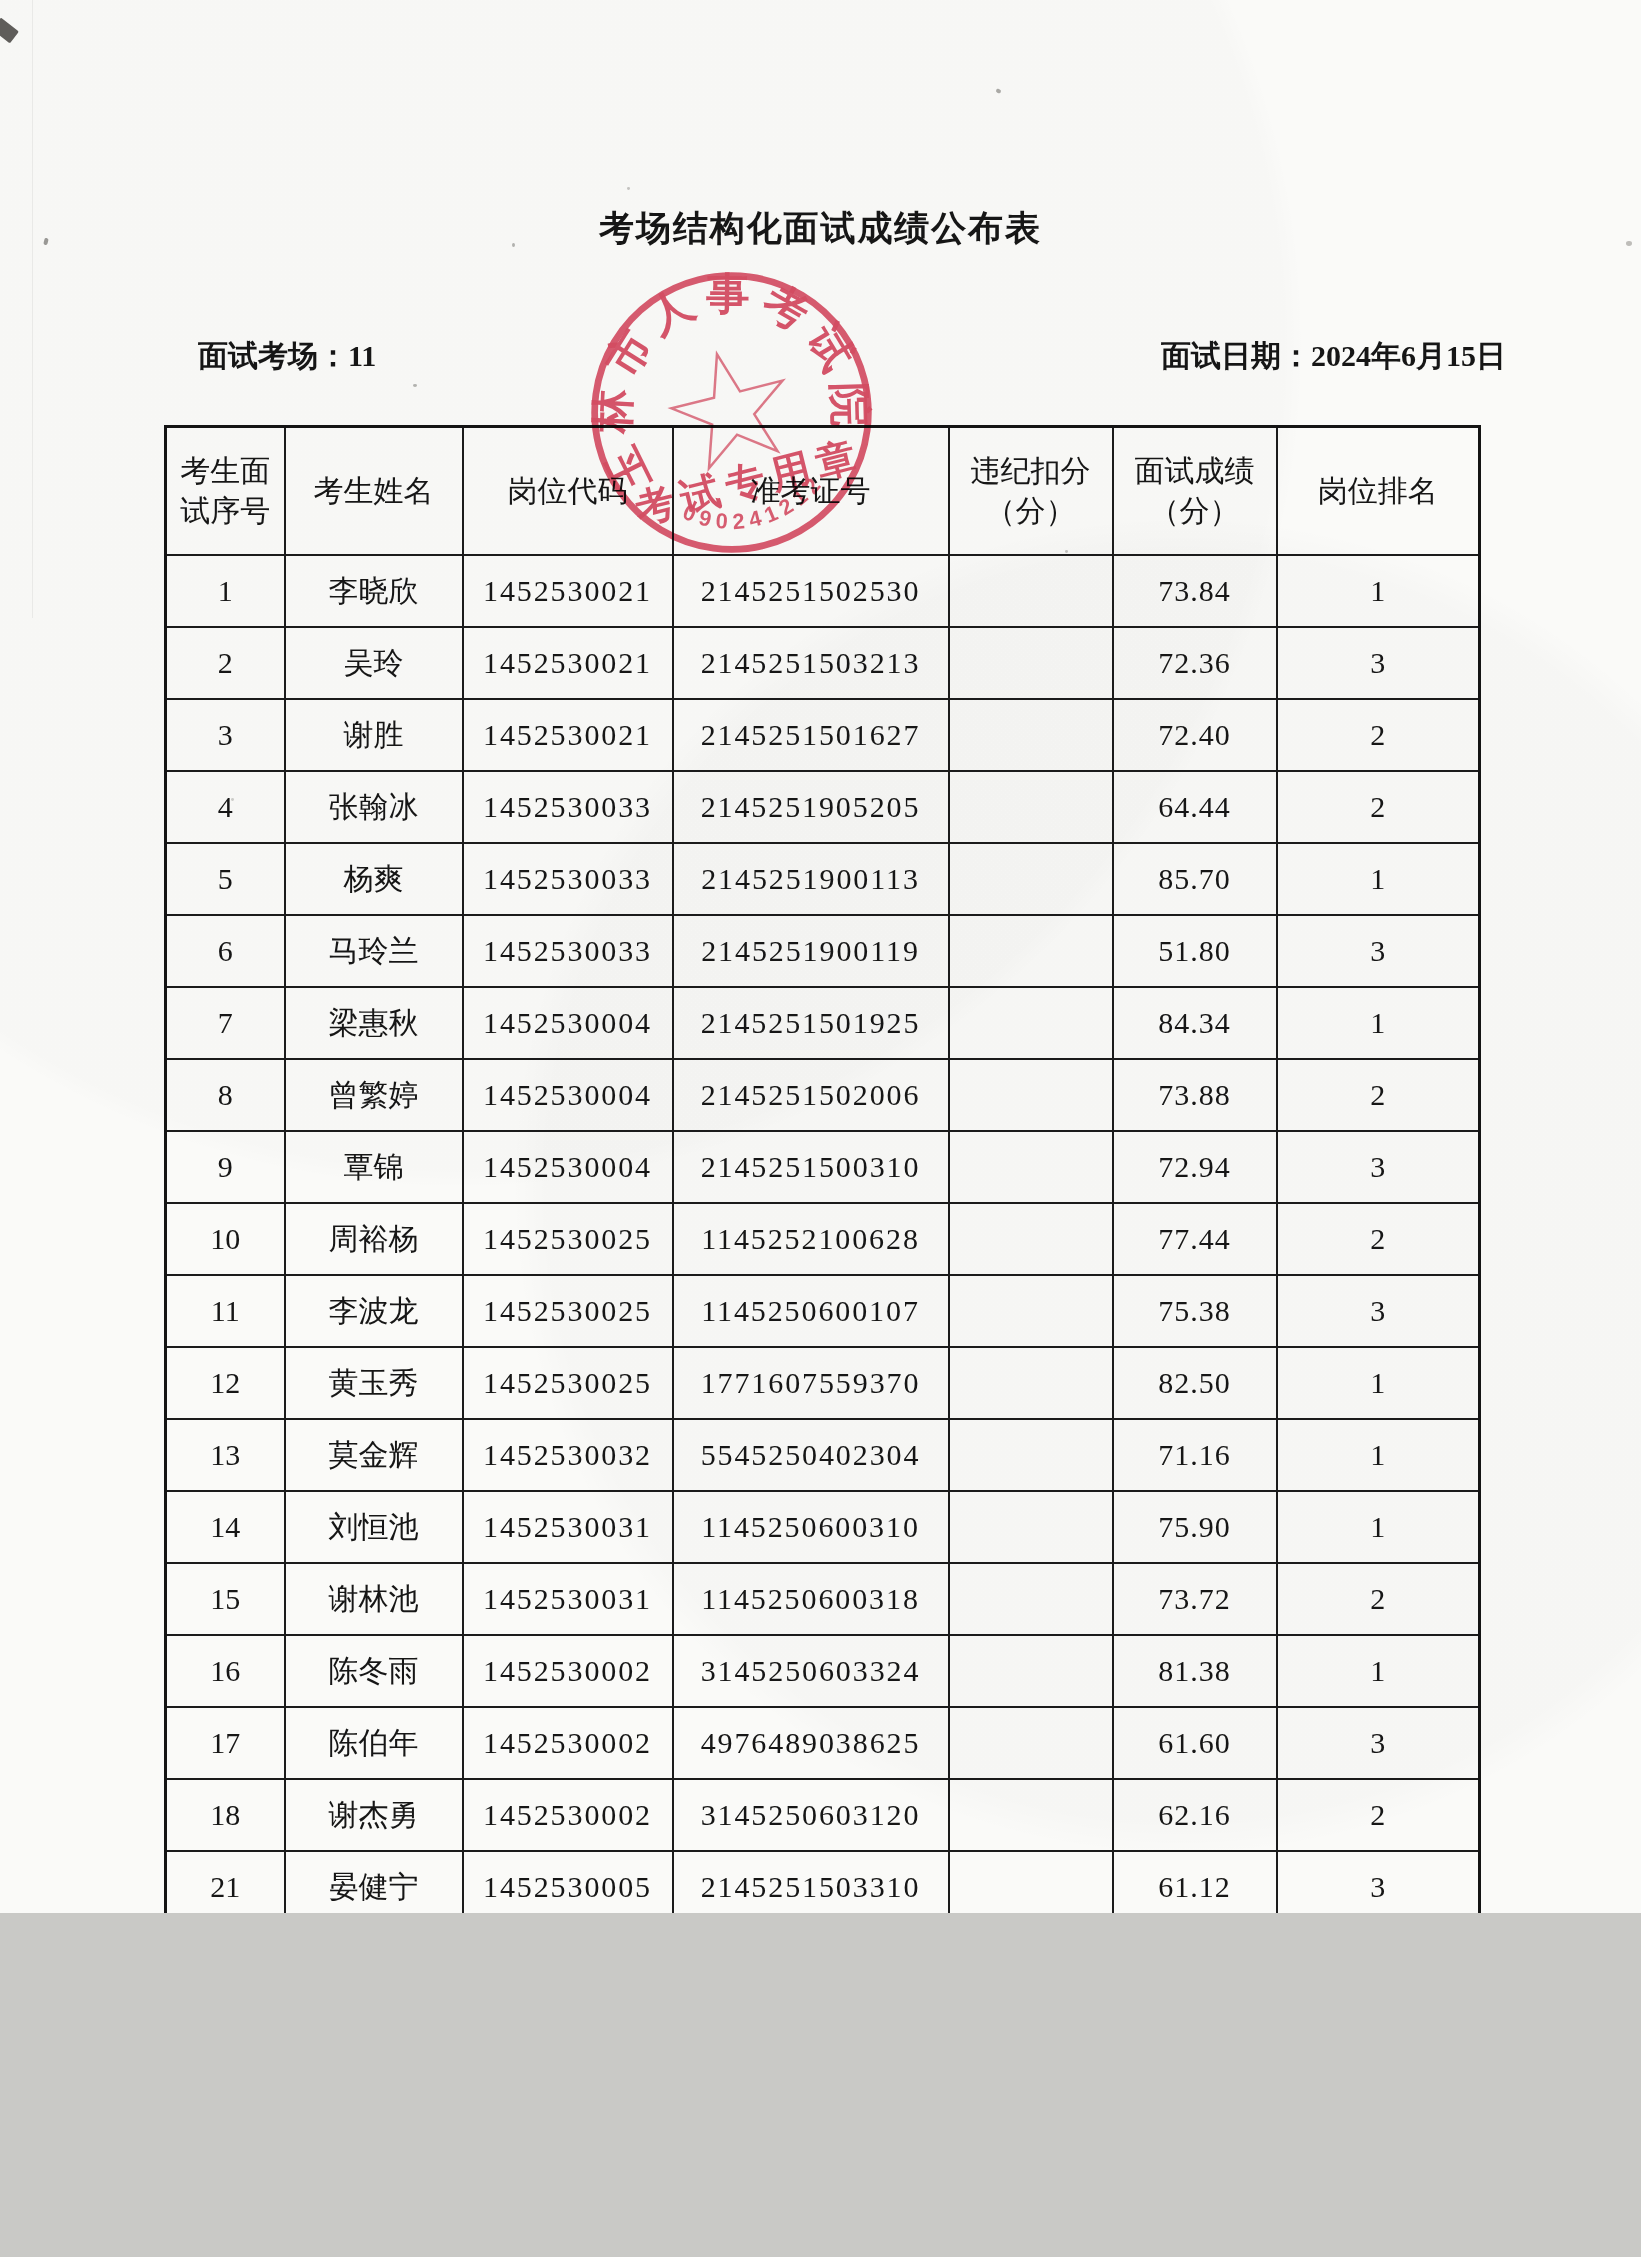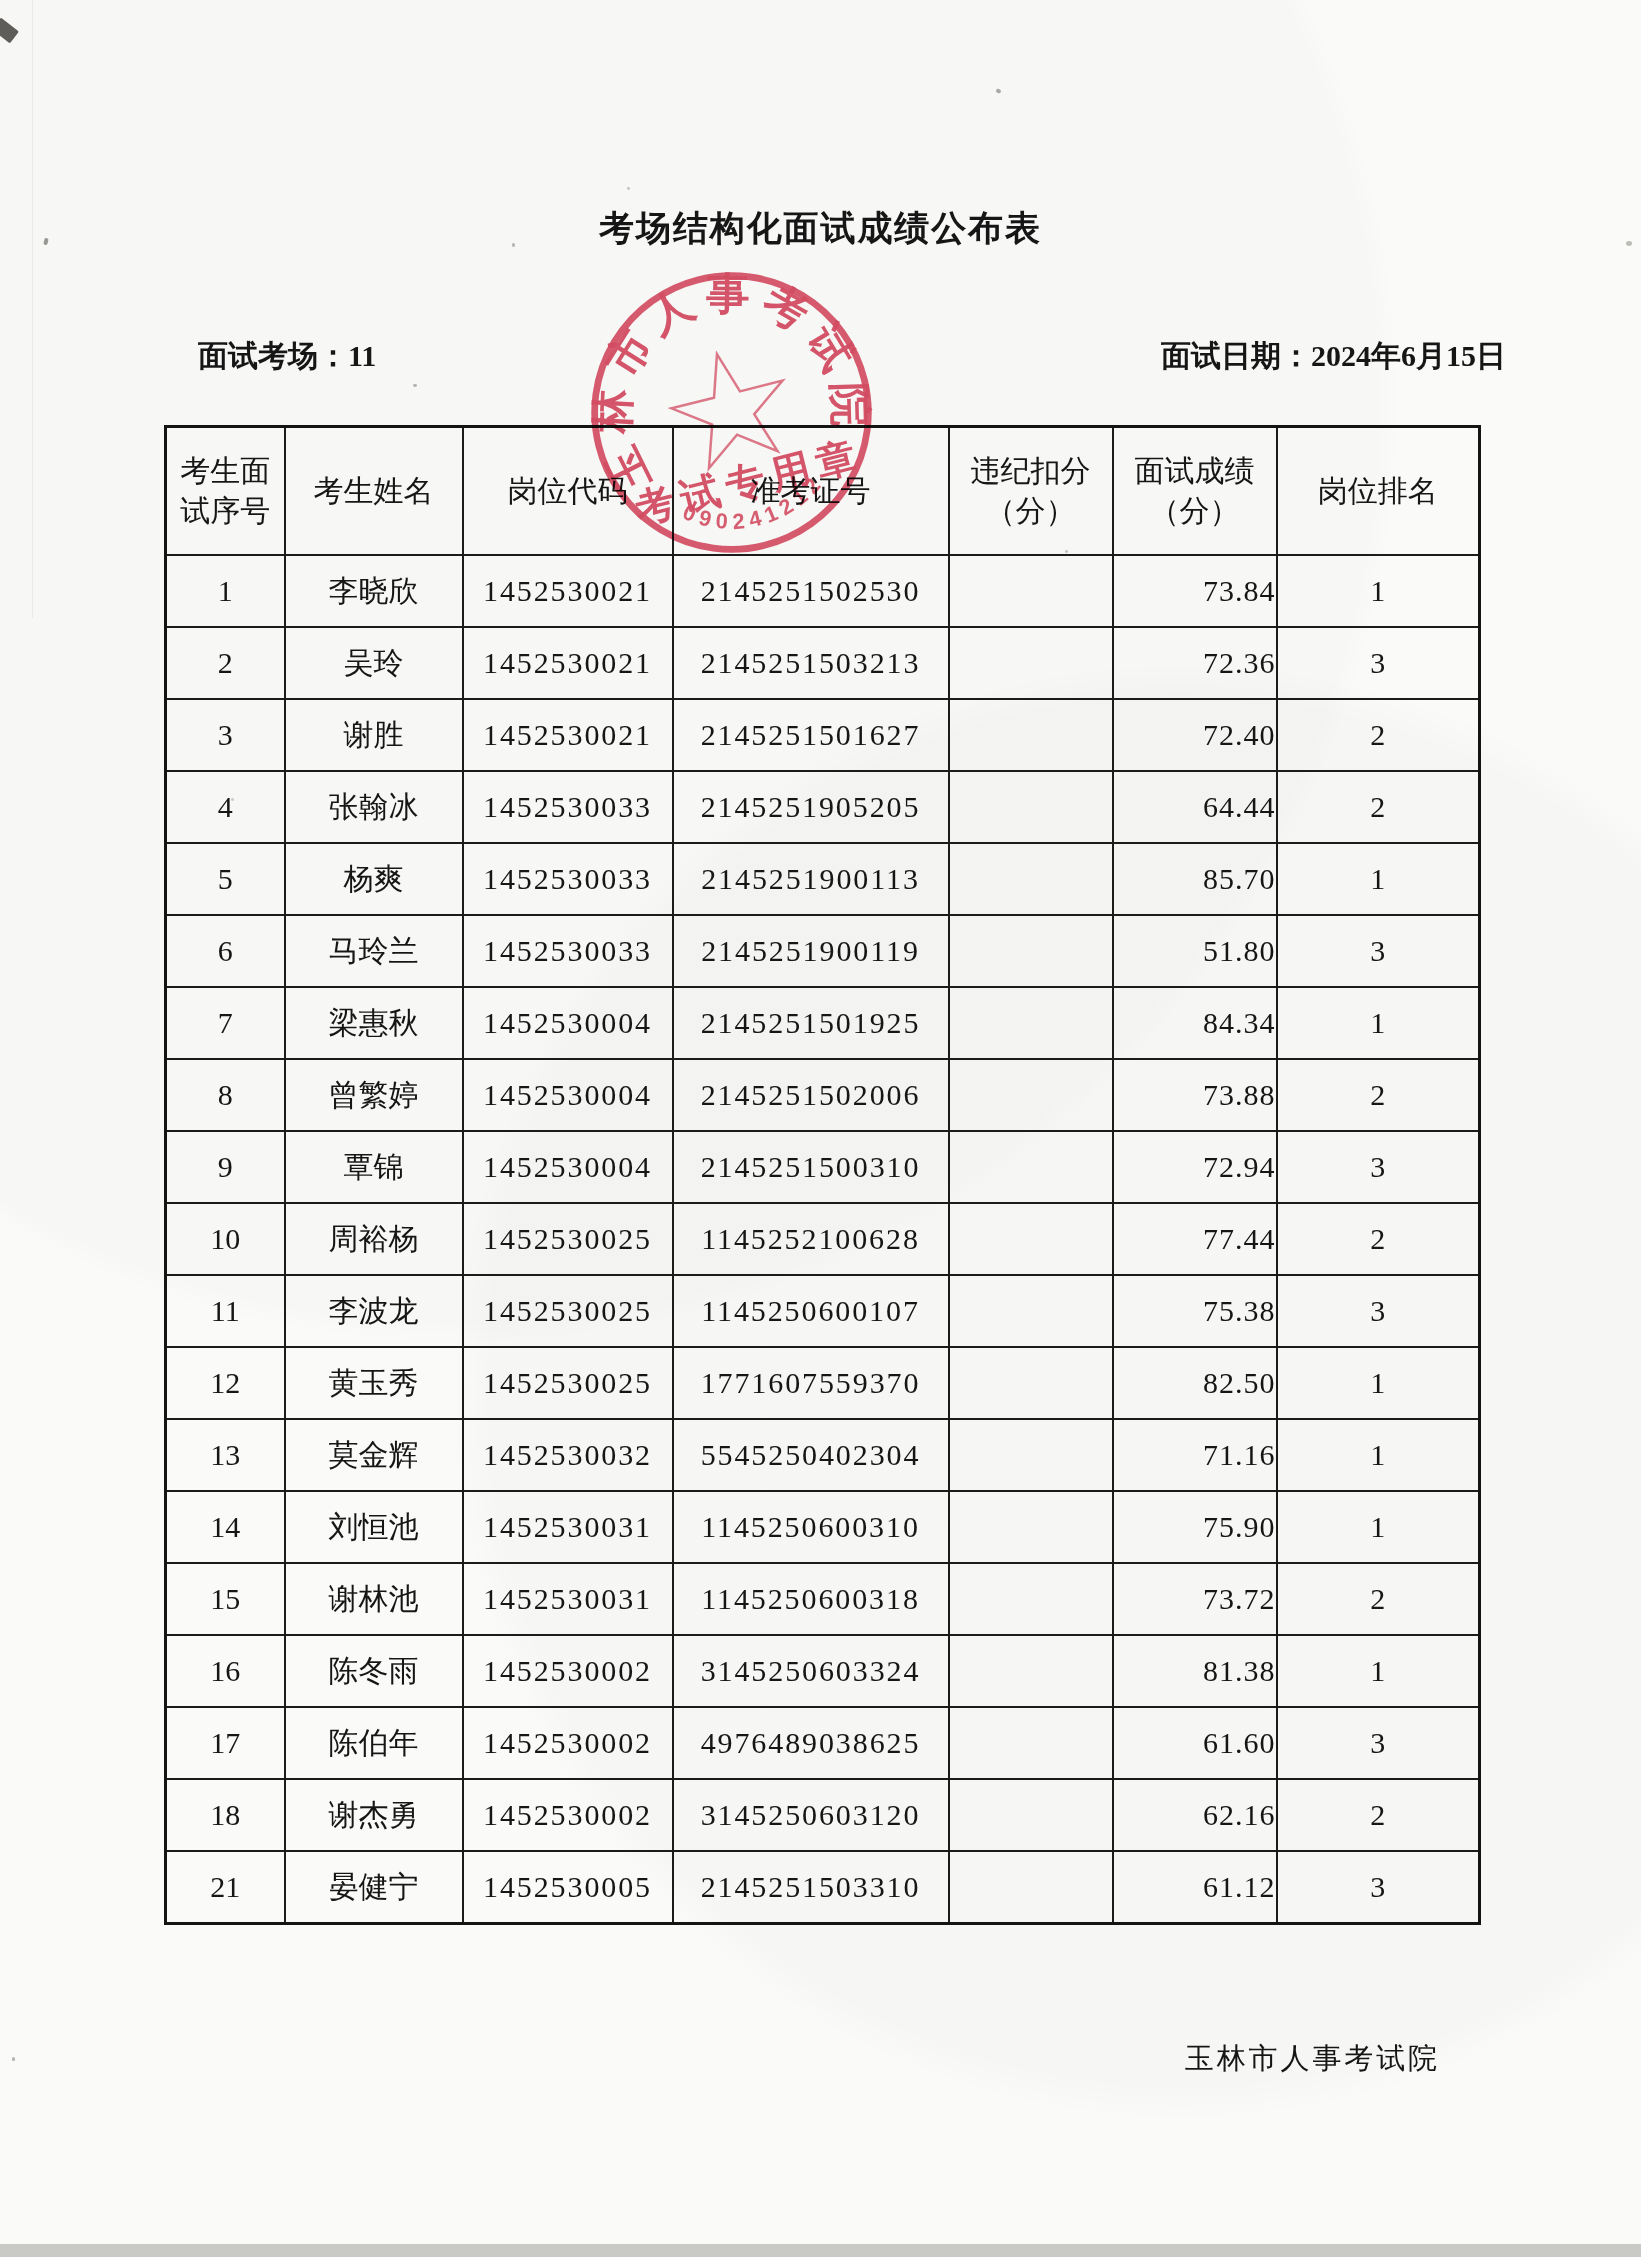--- a/index.html
+++ b/index.html
@@ -1,17 +1,17 @@
 <!DOCTYPE html>
 <html><head>
 <meta charset="utf-8">
 <style>
   html,body{margin:0;padding:0;background:#c9c9c6;}
   .page{
-    position:relative;width:1641px;height:2244px;margin:0 auto;
+    position:relative;width:1641px;height:1913px;margin:0 auto;
     background:#fafaf8;
     background-image:
       radial-gradient(circle at 28% 18%, rgba(0,0,0,0.012) 0 42%, transparent 43%),
       radial-gradient(circle at 72% 62%, rgba(0,0,0,0.014) 0 38%, transparent 40%);
     font-family:"Liberation Serif","DejaVu Serif",serif;
     color:#161616;overflow:hidden;
   }
   .doc-title{
     position:absolute;top:205px;left:0;width:100%;text-align:center;
     font-family:"Liberation Sans","DejaVu Sans",sans-serif;
@@ -31,21 +31,21 @@
     border:2.4px solid #1b1b1b;
     text-align:center;vertical-align:middle;
     padding:0;font-weight:400;
     overflow:hidden;
   }
   table.score-table{border:3.4px solid #141414;}
   table.score-table thead th{height:126px;white-space:pre-line;line-height:1.35;}
   table.score-table tbody td{height:70px;}
   table.score-table tbody td:nth-child(3),
   table.score-table tbody td:nth-child(4){letter-spacing:1.9px;}
-  table.score-table tbody td:nth-child(6){letter-spacing:1px;text-align:right;}
+  table.score-table tbody td:nth-child(6){letter-spacing:1px;}
   .doc-footer{
     position:absolute;top:2039px;right:201px;
     font-size:29px;letter-spacing:2.9px;
   }
   .stamp{
     position:absolute;left:576px;top:257px;width:311px;height:311px;
     mix-blend-mode:multiply;opacity:0.92;pointer-events:none;
   }
   
   .corner-mark{

